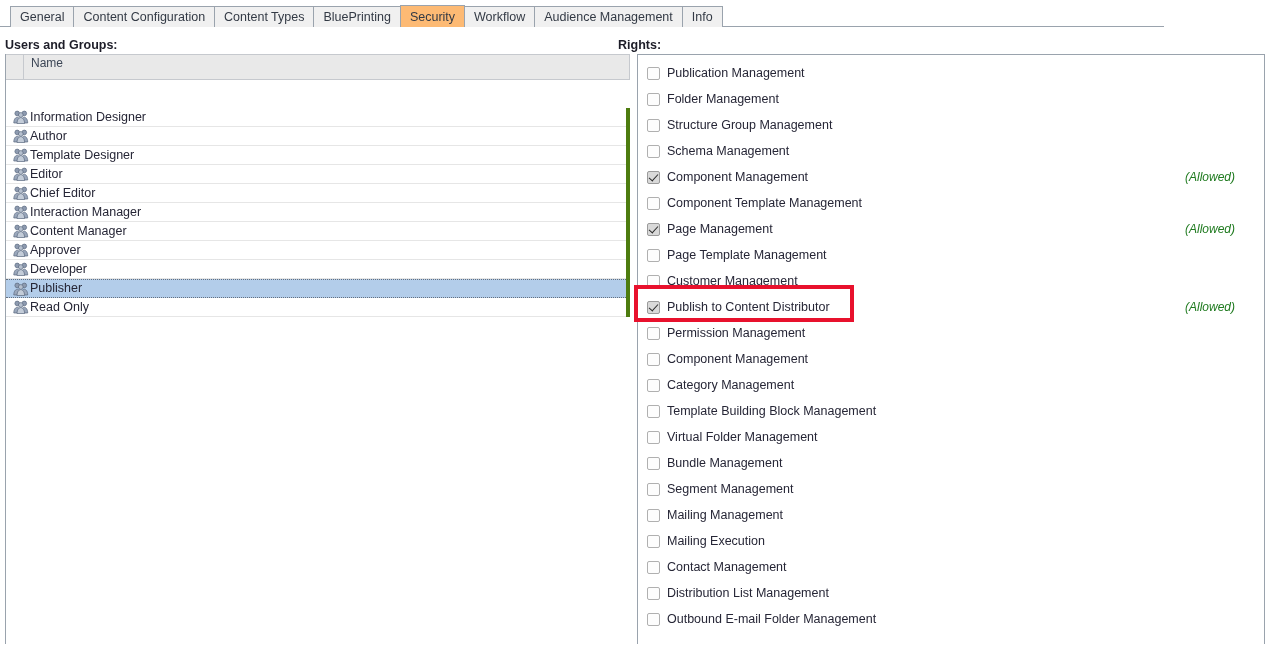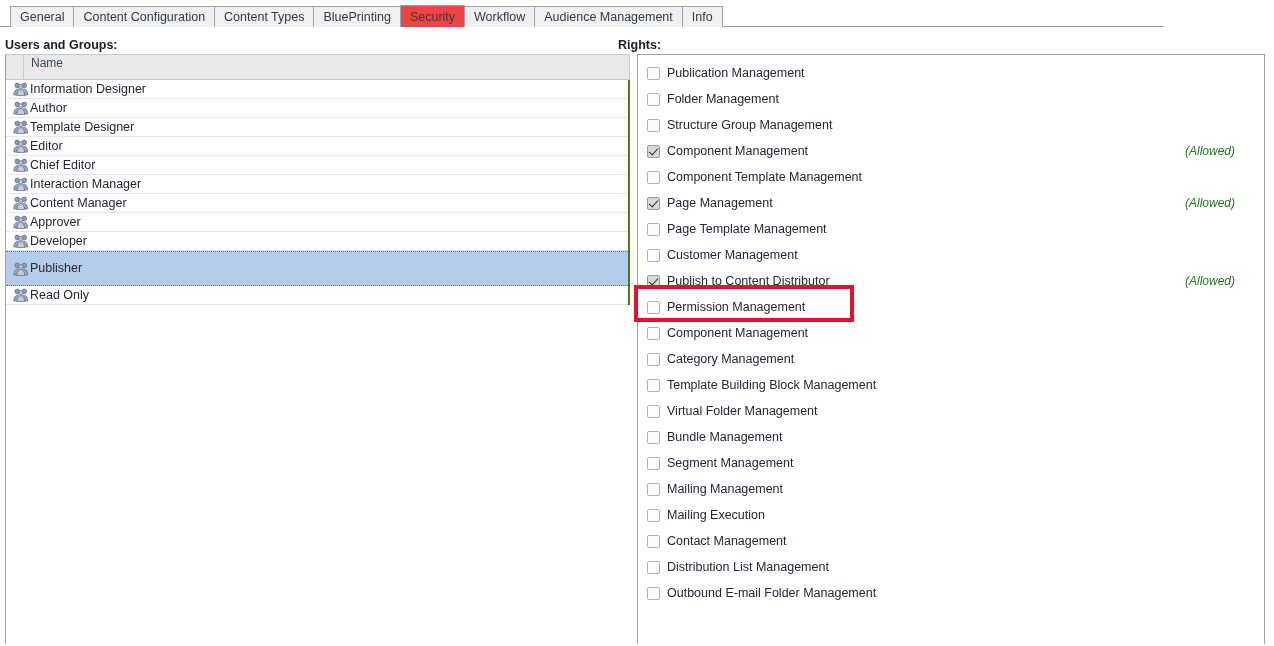--- a/index.html
+++ b/index.html
@@ -43,21 +43,21 @@
     border: 1px solid #9aa3ad;
     border-bottom: none;
     margin-right: -1px;
     position: relative;
     top: 1px;
     white-space: nowrap;
     cursor: default;
     box-sizing: border-box;
   }
   .tab.active {
-    background: #ef4444;
+    background: #fdba74;
     z-index: 3;
     top: 1px;
     height: 22px;
     line-height: 22px;
   }
 
   
   .caption {
     position: absolute;
     font-size: 12.5px;
@@ -95,37 +95,38 @@
   }
   .grid-head .col-name {
     flex: 1;
     font-size: 12px;
     color: #3c4656;
     line-height: 17px;
     padding-left: 7px;
     box-sizing: border-box;
   }
   .grid-body {
-    border-right: 2px solid #4d7c0f;
-    box-sizing: border-box;
+    border-right: 4px solid #4d7c0f;
+    box-sizing: border-box;
+    margin-top: 28px;
   }
   .row {
     display: flex;
     align-items: center;
     height: 19px;
     border-bottom: 1px solid #e6e6e6;
     box-sizing: border-box;
     padding-left: 7px;
     cursor: default;
   }
   .row.selected {
     background: #b3cdea;
     border-top: 1px dotted #64707f;
     border-bottom: 1px dotted #64707f;
-    height: 35px;
+    height: 19px;
   }
   .row .rowlabel {
     font-size: 12.5px;
     color: #262636;
     line-height: 19px;
     white-space: nowrap;
   }
   .grp-icon {
     width: 16px;
     height: 14px;
@@ -368,20 +369,24 @@
       </div>
       <div class="right-row">
         <span class="cb"></span>
         <span class="right-label">Folder Management</span>
       </div>
       <div class="right-row">
         <span class="cb"></span>
         <span class="right-label">Structure Group Management</span>
       </div>
       <div class="right-row">
+        <span class="cb"></span>
+        <span class="right-label">Schema Management</span>
+      </div>
+      <div class="right-row">
         <span class="cb checked"></span>
         <span class="right-label">Component Management</span>
         <span class="allowed">(Allowed)</span>
       </div>
       <div class="right-row">
         <span class="cb"></span>
         <span class="right-label">Component Template Management</span>
       </div>
       <div class="right-row">
         <span class="cb checked"></span>

